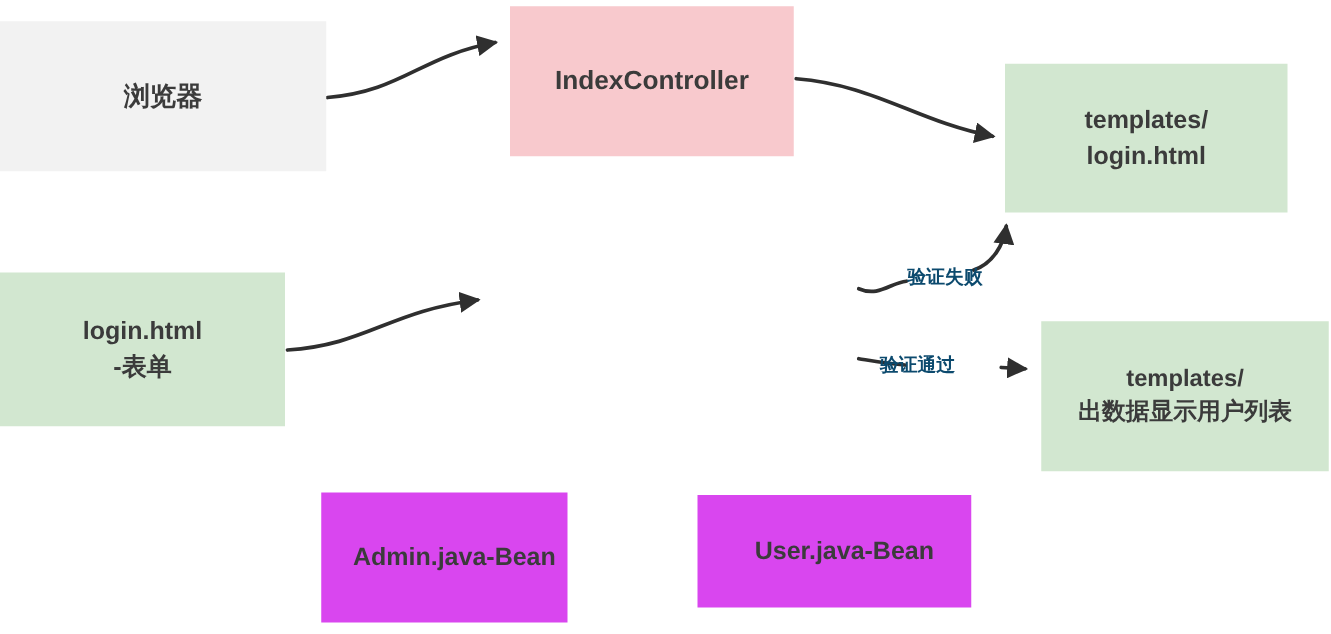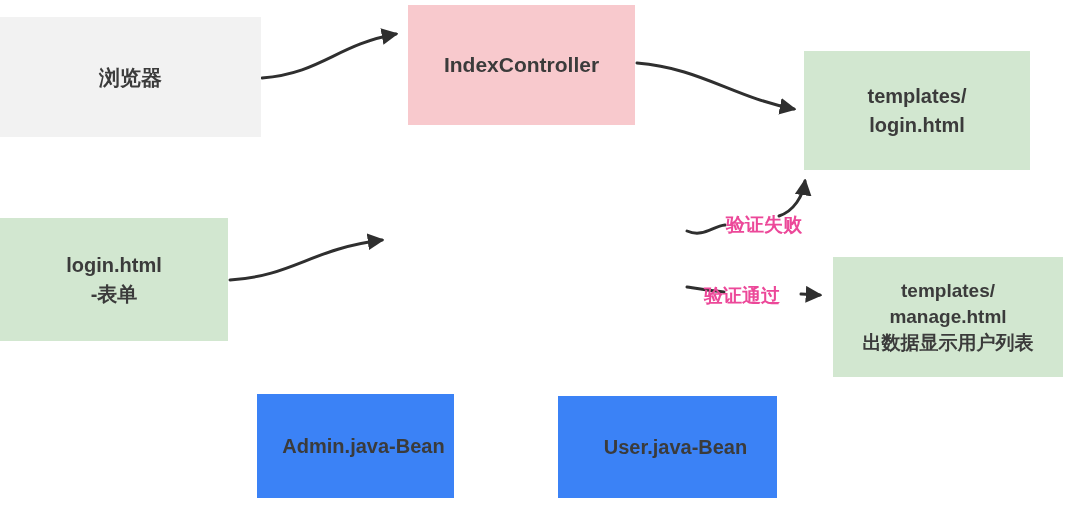--- a/index.html
+++ b/index.html
@@ -24,36 +24,36 @@
     text-align: center;
     font-weight: 700;
     color: #3b3b3b;
     box-sizing: border-box;
   }
   .node .ln { white-space: pre; }
 
   .box-gray  { background: #f2f2f2; }
   .box-pink  { background: #f8c9cd; }
   .box-green { background: #d2e7d0; }
-  .box-blue  { background: #3b82f6; padding-left: 16px; }
+  .box-blue  { background: #d946ef; padding-left: 16px; }
 
   #browser        { left: 0;    top: 17;  width: 261px; height: 120px; top: 17px;  font-size: 21px; line-height: 31px; }
   #index-ctrl     { left: 408px; top: 5px;   width: 227px; height: 120px; font-size: 21px; }
   #login-template { left: 804px; top: 51px;  width: 226px; height: 119px; font-size: 20px; line-height: 29px; }
   #login-form     { left: 0;     top: 218px; width: 228px; height: 123px; font-size: 20px; line-height: 29px; }
   #admin-ctrl     { left: 393px; top: 213px; width: 293px; height: 147px; font-size: 19px; line-height: 26px; }
   #manage-template{ left: 833px; top: 257px; width: 230px; height: 120px; font-size: 19px; line-height: 26px; }
   #admin-bean     { left: 257px; top: 394px; width: 197px; height: 104px; font-size: 20px; }
-  #user-bean      { left: 558px; top: 396px; width: 219px; height: 102px; font-size: 20px; }
+  #user-bean      { left: 558px; top: 396px; width: 219px; height: 90px; font-size: 20px; }
 
   .edge-label {
     position: absolute;
     font-weight: 700;
-    font-size: 19px;
-    color: #ec4899;
+    font-size: 15px;
+    color: #0c4a6e;
     white-space: pre;
     font-family: Liberation Mono, monospace;
   }
   #label-fail { left: 726px; top: 212px; }
   #label-pass { left: 704px; top: 283px; }
 
   svg.arrows {
     position: absolute;
     left: 0; top: 0;
     width: 1065px;
@@ -101,21 +101,20 @@
   </div>
 
   <div id="login-form" class="node box-green">
     <div class="ln">login.html</div>
     <div class="ln">-表单</div>
   </div>
 
 
   <div id="manage-template" class="node box-green">
     <div class="ln">templates/</div>
-    <div class="ln">manage.html</div>
     <div class="ln">出数据显示用户列表</div>
   </div>
 
   <div id="admin-bean" class="node box-blue">
     <div class="ln">Admin.java-Bean</div>
   </div>
 
   <div id="user-bean" class="node box-blue">
     <div class="ln">User.java-Bean</div>
   </div>

